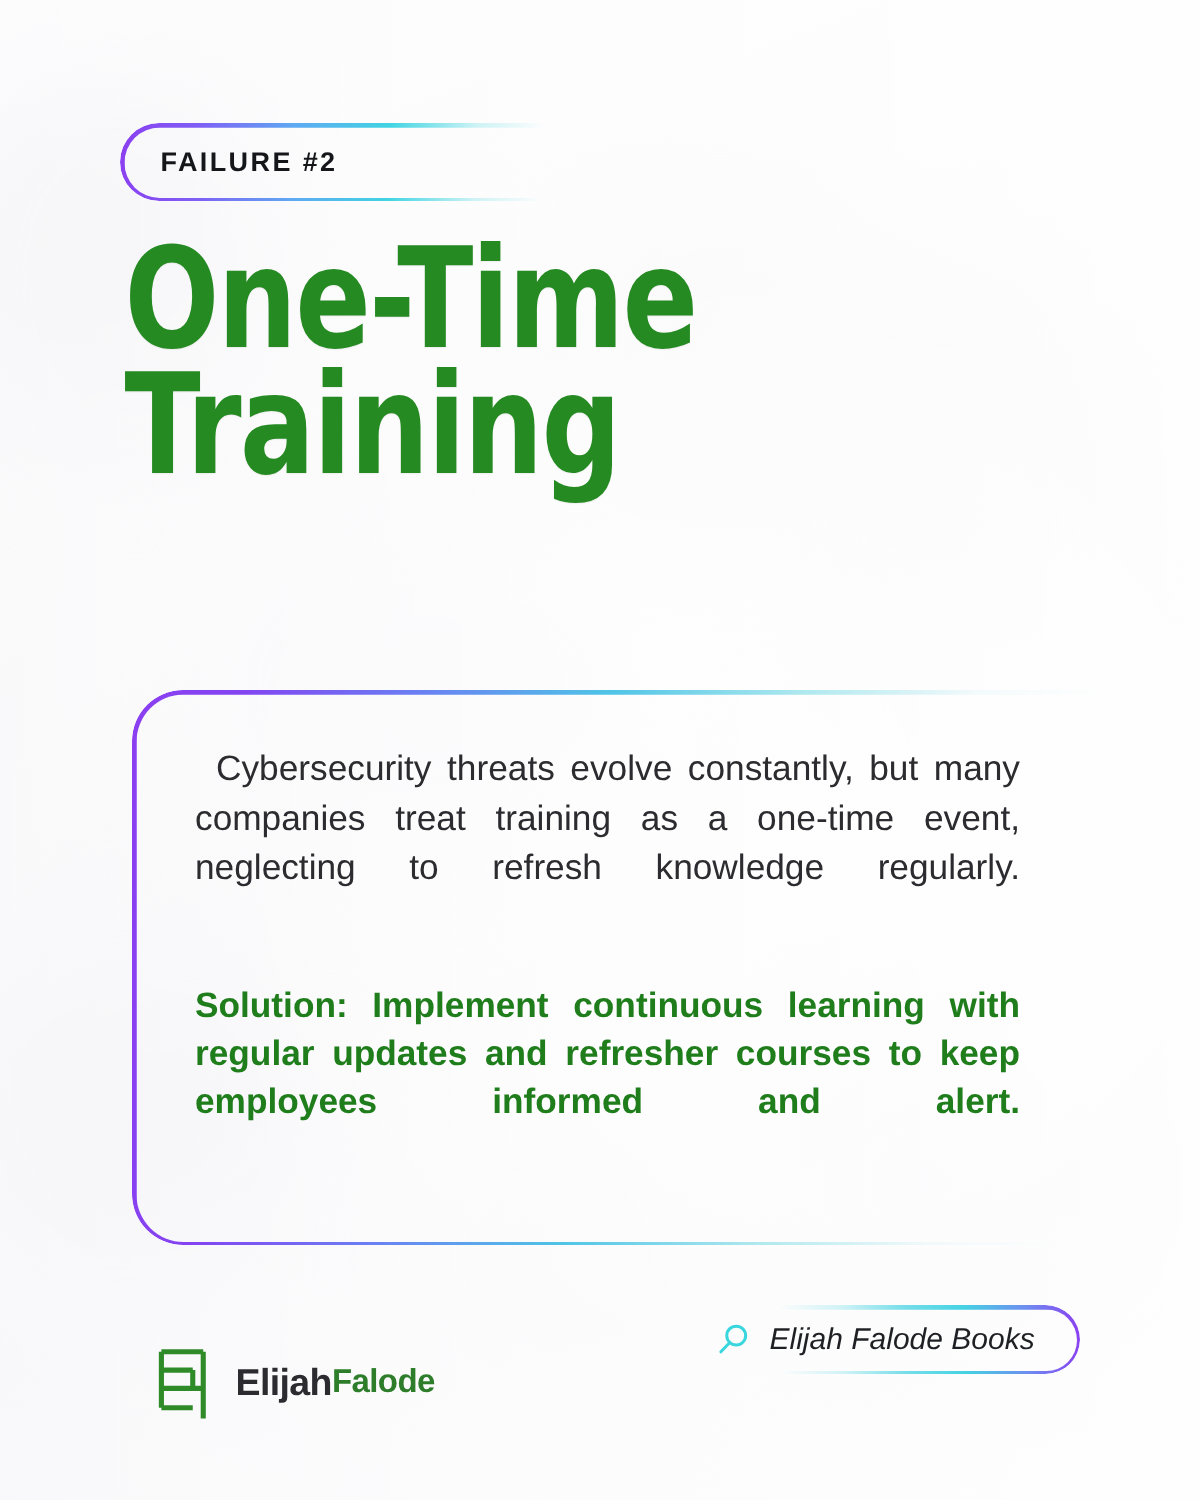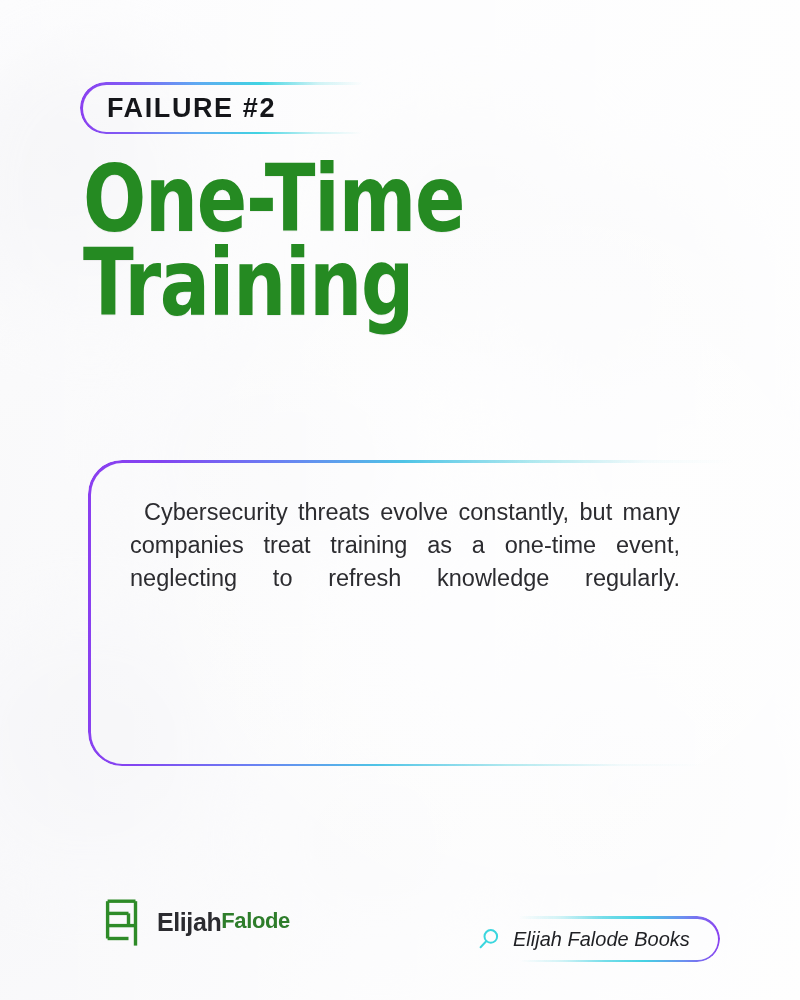--- a/index.html
+++ b/index.html
@@ -86,21 +86,21 @@
             mask: linear-gradient(#000 0 0) content-box, linear-gradient(#000 0 0);
             mask-composite: exclude;
   }
   .badge-label {
     position: absolute;
     left: 27px;
     top: 0;
     height: 52px;
     display: flex;
     align-items: center;
-    font-size: 27px;
+    font-size: 18px;
     font-weight: 700;
     letter-spacing: 1.6px;
     color: #15161a;
     white-space: nowrap;
   }
 
   
   .headline {
     position: absolute;
     left: 83px;
@@ -117,21 +117,21 @@
     text-shadow: 0 1px 1px rgba(0,0,0,0.06);
   }
   .headline .hl-line { display: block; white-space: nowrap; }
 
   
   .card {
     position: absolute;
     left: 88px;
     top: 460px;
     width: 690px;
-    height: 306px;
+    height: 370px;
   }
   .card-border {
     position: absolute;
     inset: 0;
     border-radius: 34px;
     padding: 2.5px;
     background:
       linear-gradient(95deg,
         #8b3ff0 0%,
         #8344f1 10%,
@@ -200,21 +200,21 @@
   .logo-line2 {
     font-size: 22px;
     font-weight: 600;
     color: #2e7d2b;
     letter-spacing: -0.4px;
   }
 
   .handle-pill {
     position: absolute;
     left: 463px;
-    top: 916px;
+    top: 870px;
     width: 257px;
     height: 46px;
   }
   .pill-border {
     position: absolute;
     inset: 0;
     border-radius: 23px;
     padding: 2.5px;
     background: linear-gradient(88deg,
         rgba(160, 235, 240, 0) 0%,
@@ -269,20 +269,21 @@
 
   <h1 class="headline">
     <span class="hl-line">One-Time</span>
     <span class="hl-line">Training</span>
   </h1>
 
   <div class="card">
     <div class="card-border"></div>
     <div class="card-body">
       <p class="para intro">Cybersecurity threats evolve constantly, but many companies treat training as a one-time event, neglecting to refresh knowledge regularly.</p>
+      <p class="para solution">Solution: Implement continuous learning with regular updates and refresher courses to keep employees informed and alert.</p>
     </div>
   </div>
 
   <div class="footer-logo">
     <svg class="logo-mark" viewBox="0 0 44 50">
       <g fill="none" stroke="#2e8b28" stroke-width="3.4">
         <path d="M3.6 4.2 H31.5"></path>
         <path d="M3.6 4.2 V41.5"></path>
         <path d="M3.6 16.4 H24.5"></path>
         <path d="M3.6 28.6 H31.5"></path>

